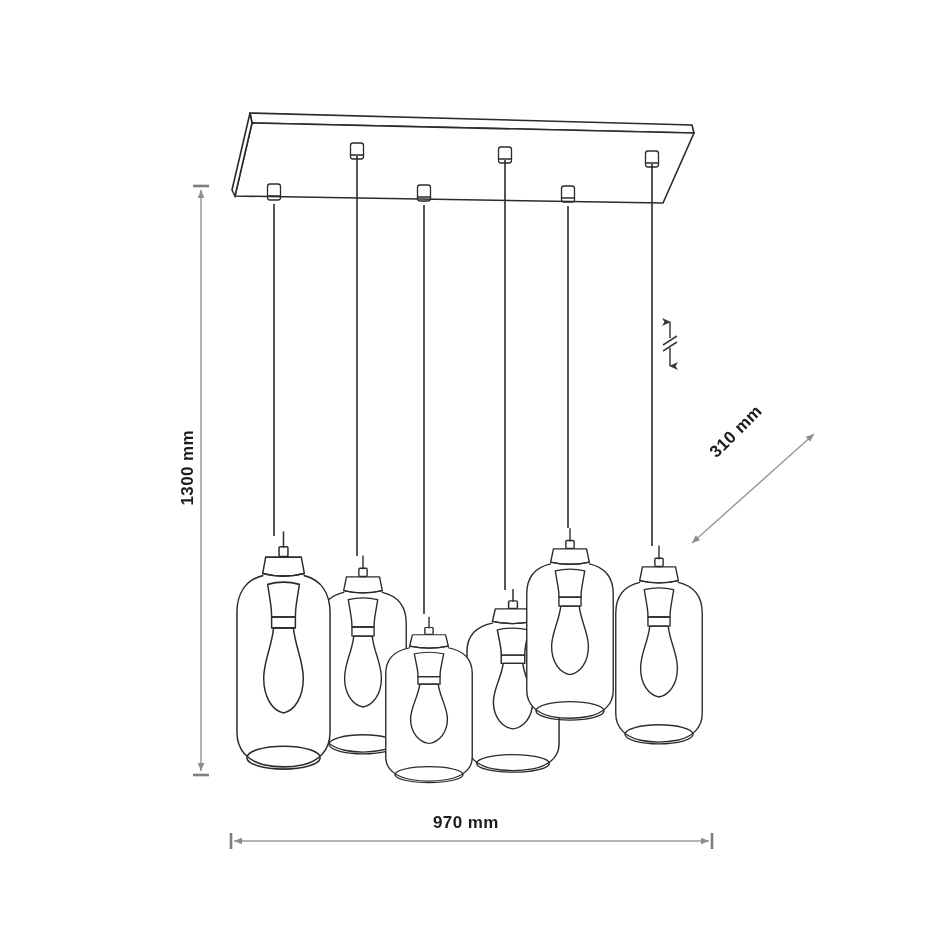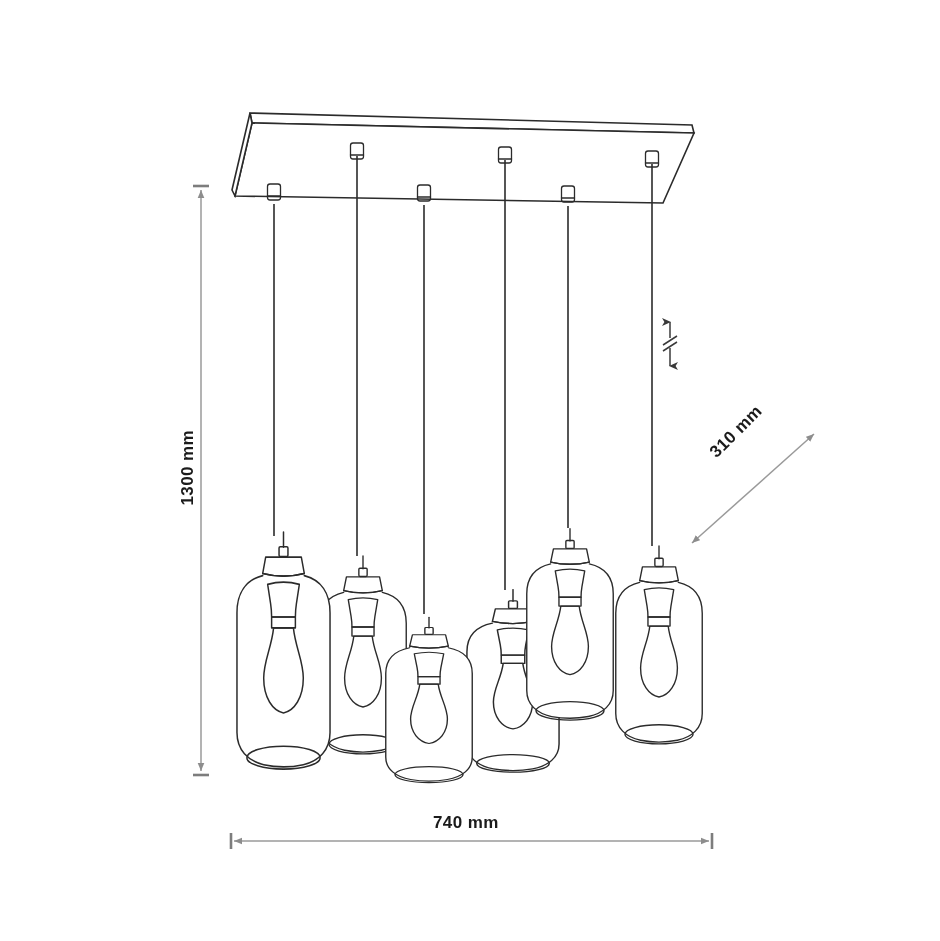--- a/index.html
+++ b/index.html
@@ -235,17 +235,17 @@
             C3,178 14,188 30,191.5 Q50,195.5 70,191.5
             C86,188 97,178 97,162 L97,52 C97,34 88,22 71,18
             L68,1 L32,1 Z"></path>
       <use href="#shadeSym"></use>
     </g>
 
   </svg>
 
   <div class="dim-label" id="label-height">1300 mm</div>
 
-  <div class="dim-label" id="label-width">740 mm</div>
+  <div class="dim-label" id="label-width">970 mm</div>
 
   <div class="dim-label" id="label-depth">310 mm</div>
 
 </div>
 
 </body></html>

